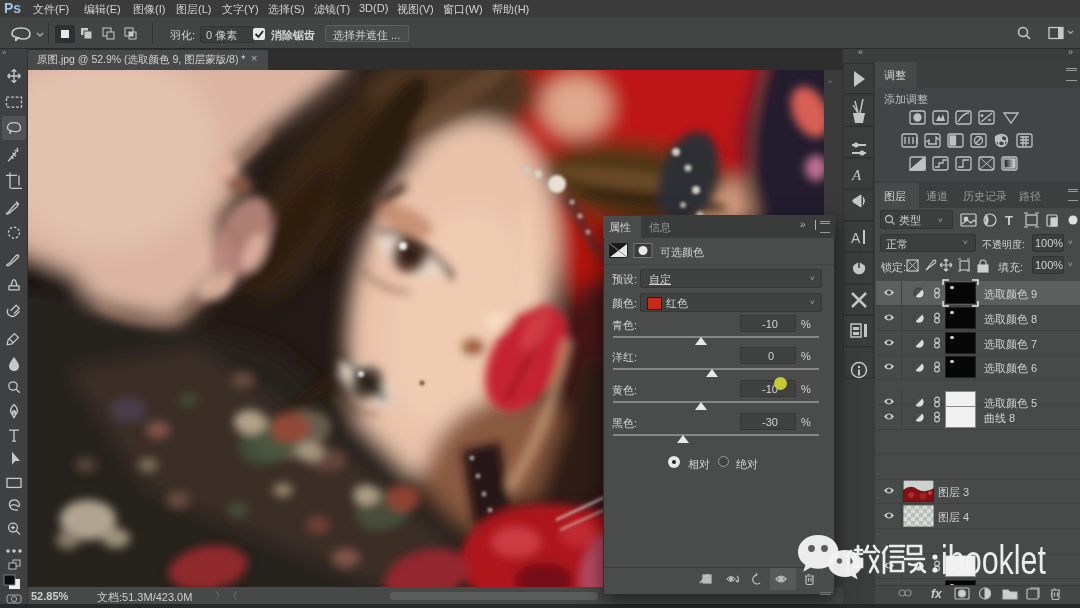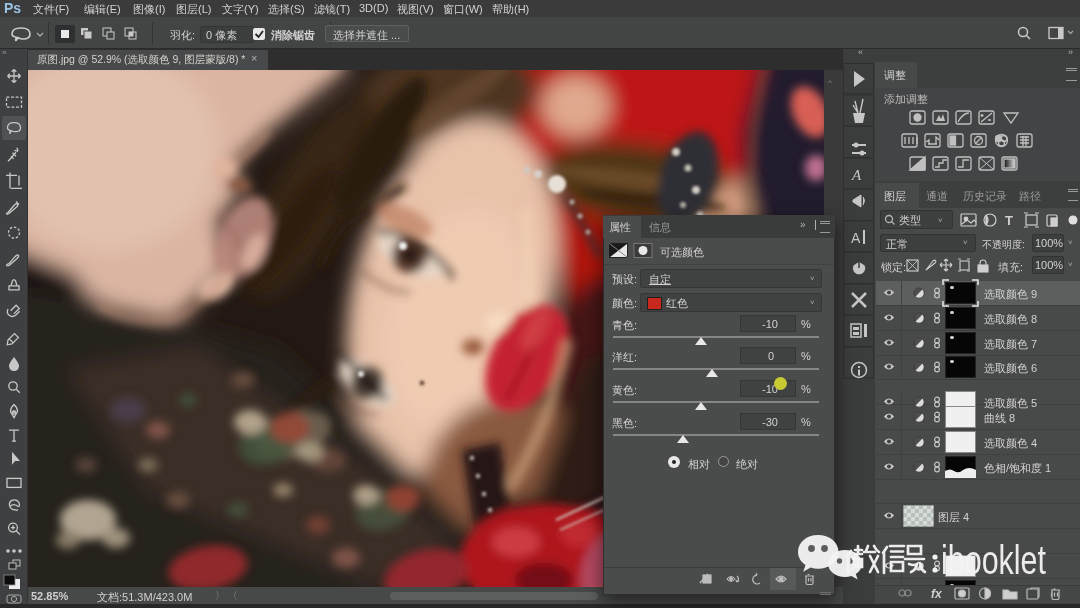--- a/index.html
+++ b/index.html
@@ -550,61 +550,38 @@
         <circle cx="6.5" cy="6.5" r="5.6" fill="none" stroke="#303030" stroke-width="0.8"></circle>
       </svg>
 <svg class="abs" style="left:57px;top:5px;" width="8" height="14" viewBox="0 0 8 14">
         <circle cx="4" cy="4.5" r="2.4" fill="none" stroke="#c2c2c2" stroke-width="1.2"></circle>
         <circle cx="4" cy="9.5" r="2.4" fill="none" stroke="#c2c2c2" stroke-width="1.2"></circle>
       </svg>
 <div class="abs" style="left:69px;top:1px;width:31px;height:22px;background:#f0f0f0;border:1px solid #888;box-sizing:border-box;"></div>
 <div class="abs t" style="left:108px;top:6px;">曲线 8</div>
 </div>
 <div class="abs" style="left:876px;top:454px;width:204px;height:1px;background:#3f4040;"></div>
-<div style="position:absolute;left:876px;top:430px;width:204px;height:24px;">
-<svg class="abs" style="left:7px;top:7px;" width="12" height="9" viewBox="0 0 14 10">
-        <path d="M1 5 q6 -7 12 0 q-6 7 -12 0z" fill="#c9c9c9"></path>
-        <circle cx="7" cy="5" r="2.4" fill="#454545"></circle>
-      </svg>
-<div class="abs" style="left:25px;top:0;width:1px;height:24px;background:#3f4040;"></div>
-<svg class="abs" style="left:37px;top:6px;" width="12" height="12" viewBox="0 0 13 13">
-        <circle cx="6.5" cy="6.5" r="5.6" fill="#dcdcdc"></circle>
-        <path d="M2.5 10.5 A5.6 5.6 0 0 1 10.5 2.5 Z" fill="#4e4e4e"></path>
-        <circle cx="6.5" cy="6.5" r="5.6" fill="none" stroke="#303030" stroke-width="0.8"></circle>
-      </svg>
-<svg class="abs" style="left:57px;top:5px;" width="8" height="14" viewBox="0 0 8 14">
-        <circle cx="4" cy="4.5" r="2.4" fill="none" stroke="#c2c2c2" stroke-width="1.2"></circle>
-        <circle cx="4" cy="9.5" r="2.4" fill="none" stroke="#c2c2c2" stroke-width="1.2"></circle>
-      </svg>
-<div class="abs" style="left:69px;top:1px;width:31px;height:22px;background:#f0f0f0;border:1px solid #888;box-sizing:border-box;"></div>
-<div class="abs t" style="left:108px;top:6px;">选取颜色 4</div>
-</div>
 <div class="abs" style="left:876px;top:479px;width:204px;height:1px;background:#3f4040;"></div>
-<div style="position:absolute;left:876px;top:455px;width:204px;height:24px;">
-<svg class="abs" style="left:7px;top:7px;" width="12" height="9" viewBox="0 0 14 10">
-        <path d="M1 5 q6 -7 12 0 q-6 7 -12 0z" fill="#c9c9c9"></path>
-        <circle cx="7" cy="5" r="2.4" fill="#454545"></circle>
-      </svg>
-<div class="abs" style="left:25px;top:0;width:1px;height:24px;background:#3f4040;"></div>
-<svg class="abs" style="left:37px;top:6px;" width="12" height="12" viewBox="0 0 13 13">
-        <circle cx="6.5" cy="6.5" r="5.6" fill="#dcdcdc"></circle>
-        <path d="M2.5 10.5 A5.6 5.6 0 0 1 10.5 2.5 Z" fill="#4e4e4e"></path>
-        <circle cx="6.5" cy="6.5" r="5.6" fill="none" stroke="#303030" stroke-width="0.8"></circle>
-      </svg>
-<svg class="abs" style="left:57px;top:5px;" width="8" height="14" viewBox="0 0 8 14">
-        <circle cx="4" cy="4.5" r="2.4" fill="none" stroke="#c2c2c2" stroke-width="1.2"></circle>
-        <circle cx="4" cy="9.5" r="2.4" fill="none" stroke="#c2c2c2" stroke-width="1.2"></circle>
-      </svg>
-<div class="abs" style="left:69px;top:1px;width:31px;height:22px;background:#060606;border:1px solid #222;box-sizing:border-box;"></div>
-      <svg class="abs" style="left:69px;top:1px;" width="31" height="22">
-        <path d="M0 22 L0 15 Q5 12 9 15 Q14 18 18 14 Q24 10 31 14 L31 22 Z" fill="#eee"></path>
-      </svg>
-<div class="abs t" style="left:108px;top:6px;">色相/饱和度 1</div>
-</div>
 <div class="abs" style="left:876px;top:503px;width:204px;height:1px;background:#3f4040;"></div>
+<div style="position:absolute;left:876px;top:479px;width:204px;height:24px;">
+<svg class="abs" style="left:7px;top:7px;" width="12" height="9" viewBox="0 0 14 10">
+        <path d="M1 5 q6 -7 12 0 q-6 7 -12 0z" fill="#c9c9c9"></path>
+        <circle cx="7" cy="5" r="2.4" fill="#454545"></circle>
+      </svg>
+<div class="abs" style="left:25px;top:0;width:1px;height:24px;background:#3f4040;"></div>
+<svg class="abs" style="left:27px;top:1px;" width="31" height="22">
+        <rect width="31" height="22" fill="#ccd2ce"></rect>
+        <path d="M0 10 Q8 4 14 9 Q22 14 31 8 L31 22 L0 22 Z" fill="#7e1214"></path>
+        <circle cx="8" cy="15" r="3" fill="#b02828"></circle>
+        <circle cx="20" cy="16" r="3.5" fill="#a32024"></circle>
+        <circle cx="27" cy="13" r="2" fill="#c03a3a"></circle>
+        <rect width="31" height="22" fill="none" stroke="#222"></rect>
+      </svg>
+<div class="abs t" style="left:62px;top:6px;">图层 3</div>
+</div>
 <div class="abs" style="left:876px;top:528px;width:204px;height:1px;background:#3f4040;"></div>
 <div style="position:absolute;left:876px;top:504px;width:204px;height:24px;">
 <svg class="abs" style="left:7px;top:7px;" width="12" height="9" viewBox="0 0 14 10">
         <path d="M1 5 q6 -7 12 0 q-6 7 -12 0z" fill="#c9c9c9"></path>
         <circle cx="7" cy="5" r="2.4" fill="#454545"></circle>
       </svg>
 <div class="abs" style="left:25px;top:0;width:1px;height:24px;background:#3f4040;"></div>
 <svg class="abs" style="left:27px;top:1px;" width="31" height="22">
         <rect width="31" height="22" fill="#d6dcd8"></rect>
         <g fill="#b8beba">

